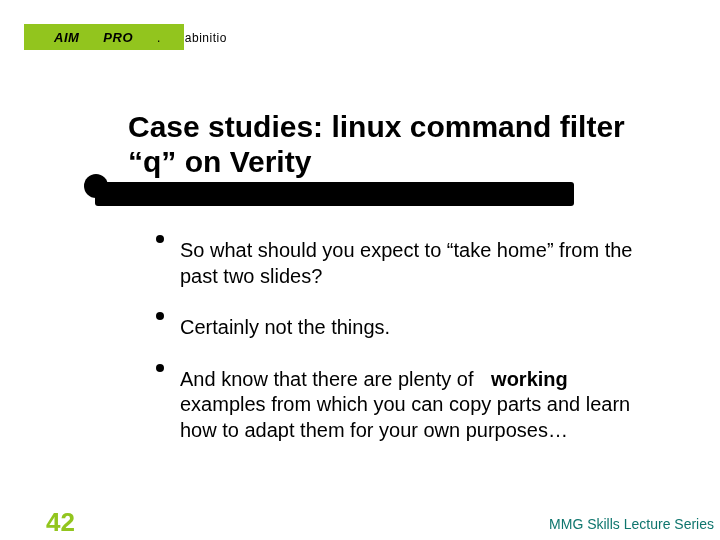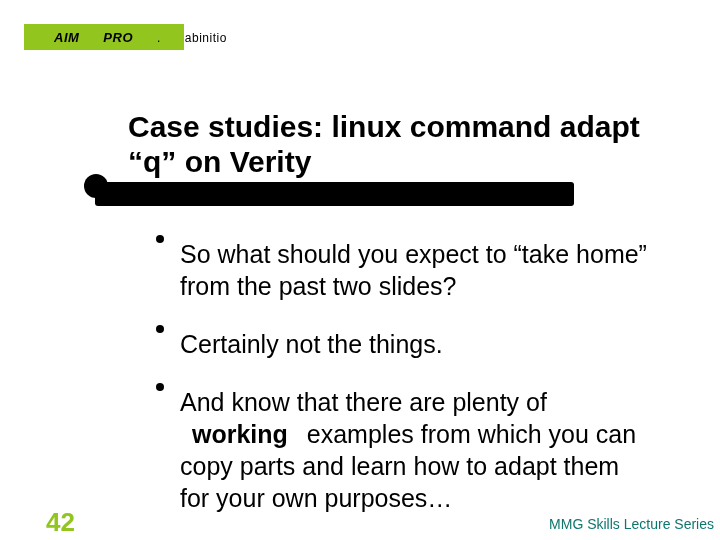--- a/index.html
+++ b/index.html
@@ -9,39 +9,39 @@
   .logo-text { font-size: 13px; font-weight: bold; color: #000; letter-spacing: 0.5px; }
   .logo-text .aim { font-style: italic; }
   .logo-text .pro { font-style: italic; }
   .logo-text .sub { font-size: 12px; font-weight: normal; font-style: normal; }
   .title-block { position: absolute; top: 62px; left: 80px; width: 580px; }
   .title-block h1 { font-size: 30px; font-weight: bold; line-height: 1.15; color: #000; }
   .rule { position: absolute; top: 150px; left: 60px; width: 490px; height: 22px; }
   .rule-dot { position: absolute; left: 0; top: 0; width: 22px; height: 22px; border-radius: 50%; background: #000; }
   .rule-bar { position: absolute; left: 11px; top: 8px; right: 0; height: 6px; background: #000; border-radius: 3px; }
   .bullets { position: absolute; top: 190px; left: 120px; width: 530px; list-style: none; }
-  .bullets li { position: relative; padding-left: 24px; font-size: 25px; line-height: 1.28; color: #000; margin-bottom: 2px; }
+  .bullets li { position: relative; padding-left: 24px; font-size: 20px; line-height: 1.28; color: #000; margin-bottom: 2px; }
   .bullets li::before { content: ""; position: absolute; left: 0; top: 9px; width: 8px; height: 8px; background: #000; border-radius: 50%; }
   .bullets li strong { font-weight: bold; }
   .page-num { position: absolute; left: 10px; bottom: 14px; font-size: 26px; font-weight: bold; color: #92c51e; }
   .footer { position: absolute; right: 18px; bottom: 20px; font-size: 14px; color: #0f766e; }
 </style>
 </head>
 <body>
 
 <div class="slide">
 
   <div class="logo">
     <span class="logo-text">
       <span class="aim">AIM</span><span class="pro">PRO</span><span class="sub">.</span><span class="sub">abinitio</span>
     </span>
   </div>
 
   <div class="title-block">
-    <h1>Case studies: linux command adapt “q” on Verity</h1>
+    <h1>Case studies: linux command filter “q” on Verity</h1>
   </div>
 
   <div class="rule">
     <div class="rule-dot"></div>
     <div class="rule-bar"></div>
   </div>
 
   <ul class="bullets">
     <li>So what should you expect to “take home” from the past two slides?</li>
     <li>Certainly not the things.</li>

